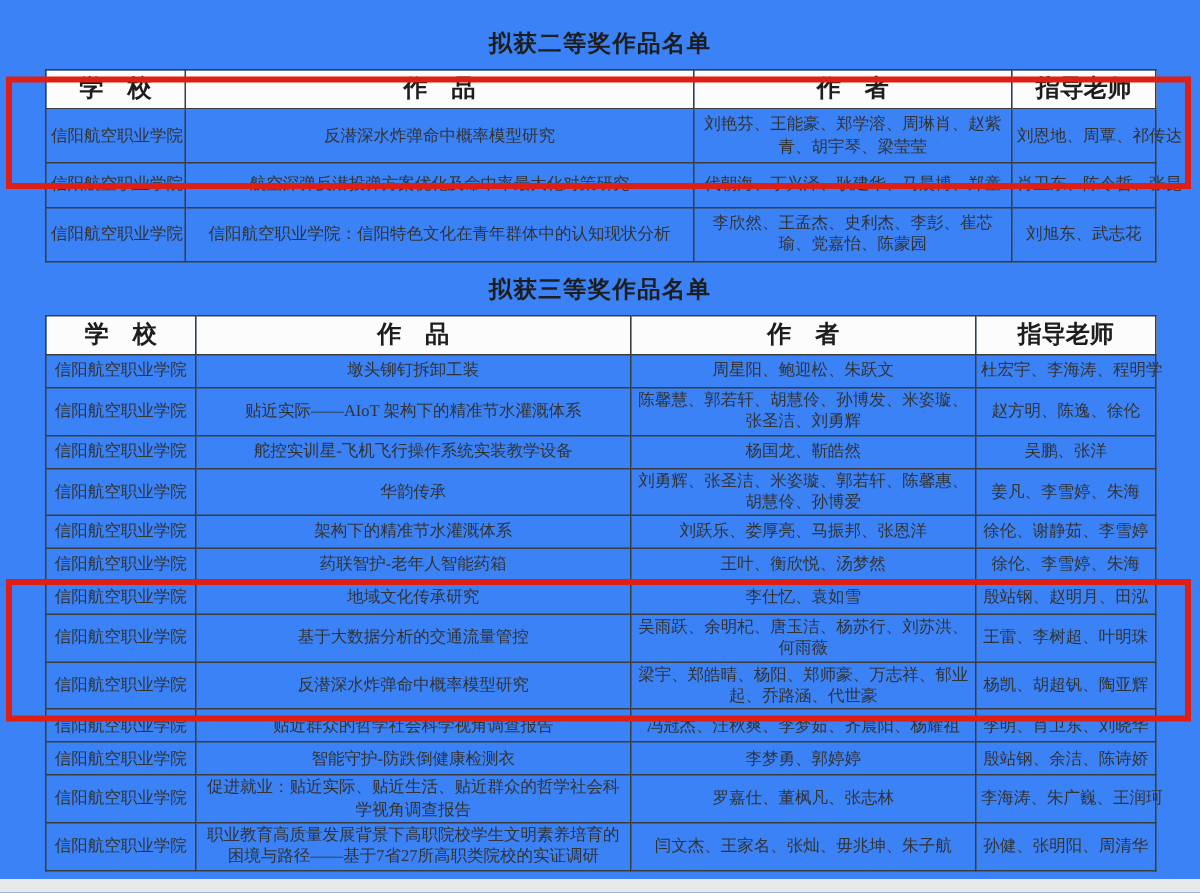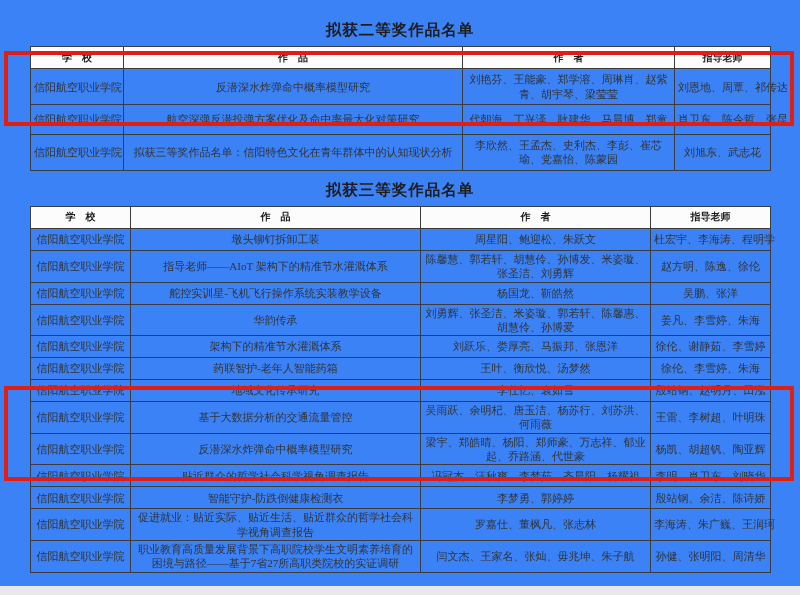--- a/index.html
+++ b/index.html
@@ -27,21 +27,21 @@
   }
   .doc-title.second { margin-top: 9px; }
   table.award-table {
     width: 740px;
     border-collapse: collapse;
     table-layout: fixed;
   }
   table.award-table th {
     font-family: "Liberation Sans", sans-serif;
     font-weight: bold;
-    font-size: 10px;
+    font-size: 16px;
     color: #1d1d1d;
     border: 1px solid #3c3c3c;
     height: 22px;
     padding: 2px;
     text-align: center;
     background: #fcfcfc;
   }
   table.award-table td {
     border: 1px solid #3c3c3c;
     font-size: 11px;
@@ -94,21 +94,21 @@
           <td class="col-advisors">刘恩地、周覃、祁传达</td>
         </tr>
         <tr>
           <td class="col-school">信阳航空职业学院</td>
           <td class="col-work">航空深弹反潜投弹方案优化及命中率最大化对策研究</td>
           <td class="col-authors">代朝海、丁兴泽、耿建华、马晨博、郑童</td>
           <td class="col-advisors">肖卫东、陈令哲、张昆</td>
         </tr>
         <tr>
           <td class="col-school">信阳航空职业学院</td>
-          <td class="col-work">拟获三等奖作品名单：信阳特色文化在青年群体中的认知现状分析</td>
+          <td class="col-work">信阳航空职业学院：信阳特色文化在青年群体中的认知现状分析</td>
           <td class="col-authors">李欣然、王孟杰、史利杰、李彭、崔芯瑜、党嘉怡、陈蒙园</td>
           <td class="col-advisors">刘旭东、武志花</td>
         </tr>
       </tbody>
   </table>
 
   <div class="doc-title second">拟获三等奖作品名单</div>
 
   <table class="award-table" id="table-1">
     <colgroup>
@@ -127,21 +127,21 @@
     </thead>
     <tbody>
         <tr>
           <td class="col-school">信阳航空职业学院</td>
           <td class="col-work">墩头铆钉拆卸工装</td>
           <td class="col-authors">周星阳、鲍迎松、朱跃文</td>
           <td class="col-advisors">杜宏宇、李海涛、程明学</td>
         </tr>
         <tr>
           <td class="col-school">信阳航空职业学院</td>
-          <td class="col-work">指导老师——AIoT 架构下的精准节水灌溉体系</td>
+          <td class="col-work">贴近实际——AIoT 架构下的精准节水灌溉体系</td>
           <td class="col-authors">陈馨慧、郭若轩、胡慧伶、孙博发、米姿璇、张圣洁、刘勇辉</td>
           <td class="col-advisors">赵方明、陈逸、徐伦</td>
         </tr>
         <tr>
           <td class="col-school">信阳航空职业学院</td>
           <td class="col-work">舵控实训星-飞机飞行操作系统实装教学设备</td>
           <td class="col-authors">杨国龙、靳皓然</td>
           <td class="col-advisors">吴鹏、张洋</td>
         </tr>
         <tr>

